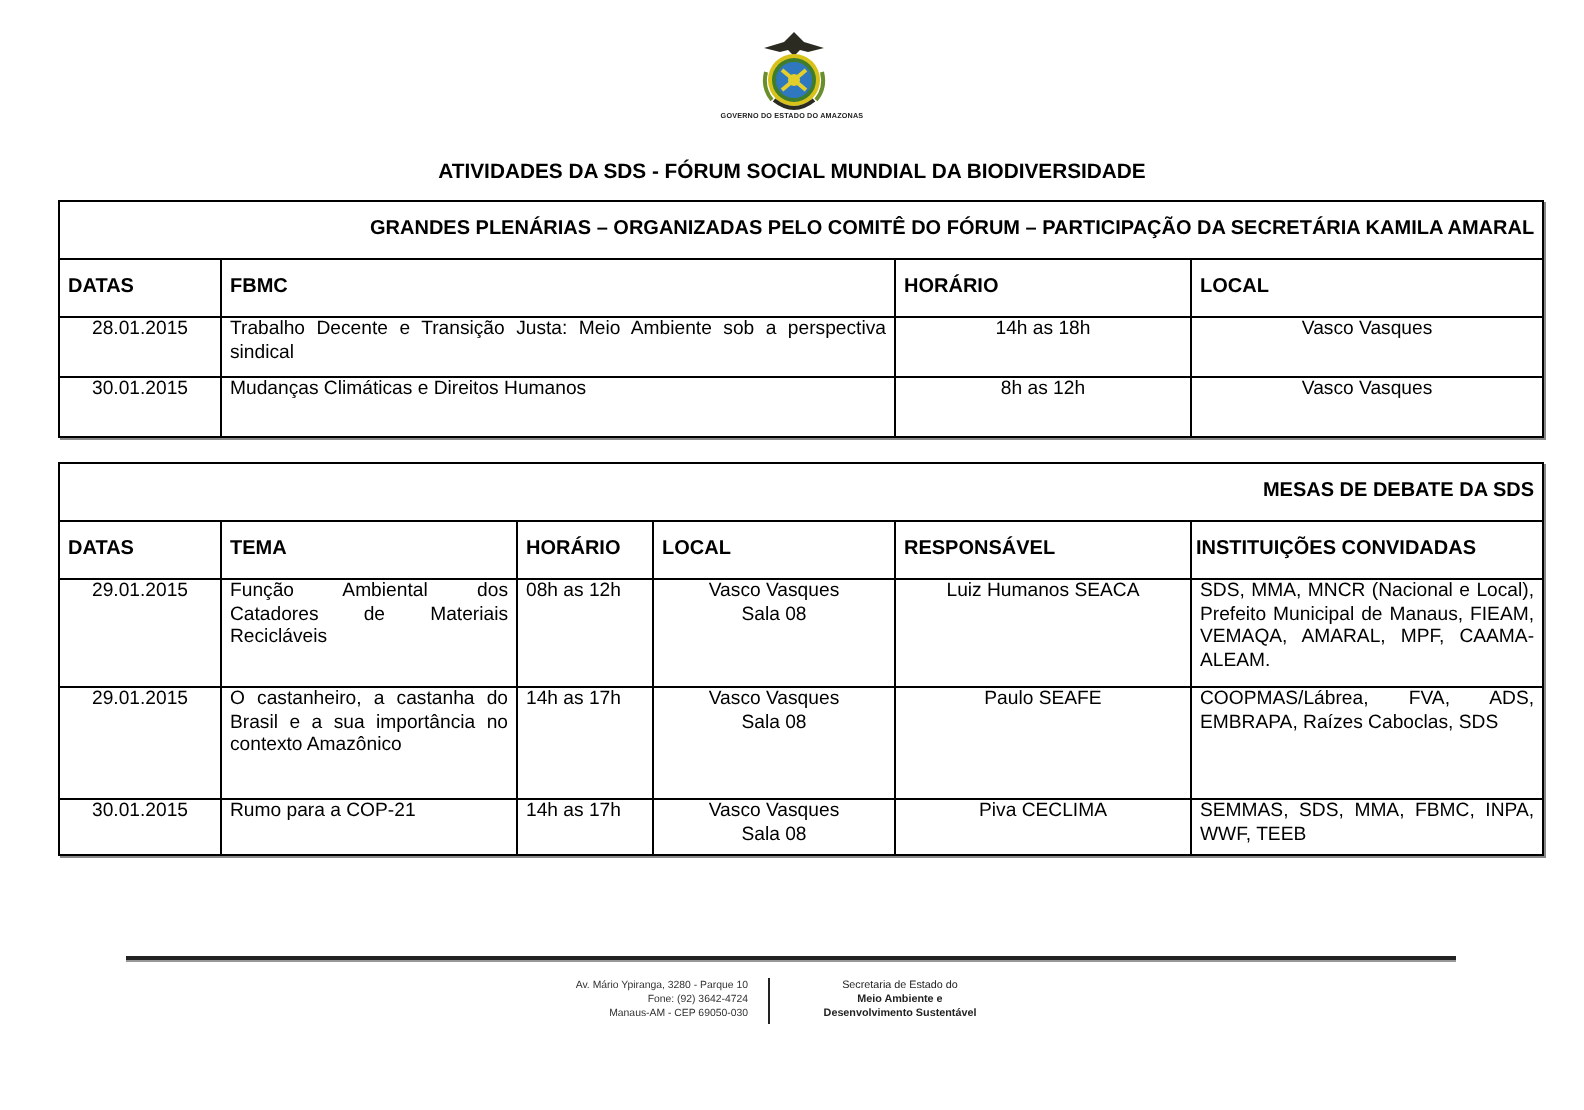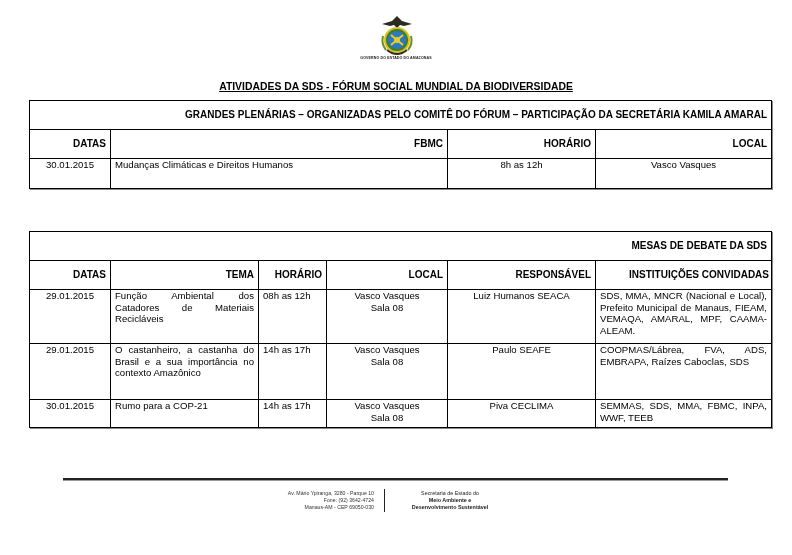--- a/index.html
+++ b/index.html
@@ -1,22 +1,22 @@
 <!DOCTYPE html>
 <html><head>
   <meta charset="utf-8">
   <style>
     html, body { margin: 0; padding: 0; background: #ffffff; }
     body { width: 792px; height: 555px; position: relative; overflow: hidden; font-family: "Liberation Sans", sans-serif; color: #000; }
     .logo { position: absolute; left: 376px; top: 14px; width: 42px; height: 42px; }
     .logo-caption { position: absolute; left: 340px; top: 56px; width: 112px; text-align: center; font-size: 3.6px; font-weight: bold; letter-spacing: 0.1px; color: #222; }
-    .doc-title { position: absolute; left: 0; width: 792px; top: 81px; text-align: center; font-size: 10.4px; font-weight: bold; text-decoration: underline; }
+    .doc-title { position: absolute; left: 0; width: 792px; top: 81px; text-align: center; font-size: 10.4px; font-weight: bold; }
     table.grid { position: absolute; border-collapse: collapse; table-layout: fixed; font-size: 9.6px; }
     table.grid td, table.grid th { border: 1px solid #000; padding: 0 4px; vertical-align: top; line-height: 11.5px; }
-    table.grid th { font-weight: bold; vertical-align: middle; text-align: right; font-size: 10px; }
+    table.grid th { font-weight: bold; vertical-align: middle; text-align: left; font-size: 10px; }
     table.grid .title-cell { font-weight: bold; text-align: right; vertical-align: middle; font-size: 10px; }
     .t1 { left: 29px; top: 100px; width: 742px; }
     .t2 { left: 29px; top: 231px; width: 742px; padding-left: 22px; }
     .c { text-align: center; }
     .j { text-align: justify; text-align-last: left; }
     .outer { box-shadow: 1px 1px 0 #888; }
     .footer-line { position: absolute; left: 63px; top: 478px; width: 665px; height: 2px; background: #222; box-shadow: 0 1px 0 #999; }
     .footer-left { position: absolute; left: 200px; top: 490px; width: 174px; text-align: right; font-size: 5.2px; line-height: 7px; color: #333; }
     .footer-sep { position: absolute; left: 384px; top: 489px; width: 1px; height: 23px; background: #222; }
     .footer-right { position: absolute; left: 390px; top: 490px; width: 120px; text-align: center; font-size: 5.4px; line-height: 7px; color: #222; }
@@ -54,20 +54,26 @@
   </colgroup>
   <tbody>
       <tr style="height:29px">
     <td colspan="4" class="title-cell">GRANDES PLENÁRIAS – ORGANIZADAS PELO COMITÊ DO FÓRUM – PARTICIPAÇÃO DA SECRETÁRIA KAMILA AMARAL</td>
   </tr>
   <tr style="height:29px">
     <th>DATAS</th>
     <th>FBMC</th>
     <th>HORÁRIO</th>
     <th>LOCAL</th>
+  </tr>
+  <tr style="height:30px">
+    <td class="c">28.01.2015</td>
+    <td class="j">Trabalho Decente e Transição Justa: Meio Ambiente sob a perspectiva sindical</td>
+    <td class="c">14h as 18h</td>
+    <td class="c">Vasco Vasques</td>
   </tr>
   <tr style="height:30px">
     <td class="c">30.01.2015</td>
     <td class="j">Mudanças Climáticas e Direitos Humanos</td>
     <td class="c">8h as 12h</td>
     <td class="c">Vasco Vasques</td>
   </tr>
 </tbody>
   </table>
 

